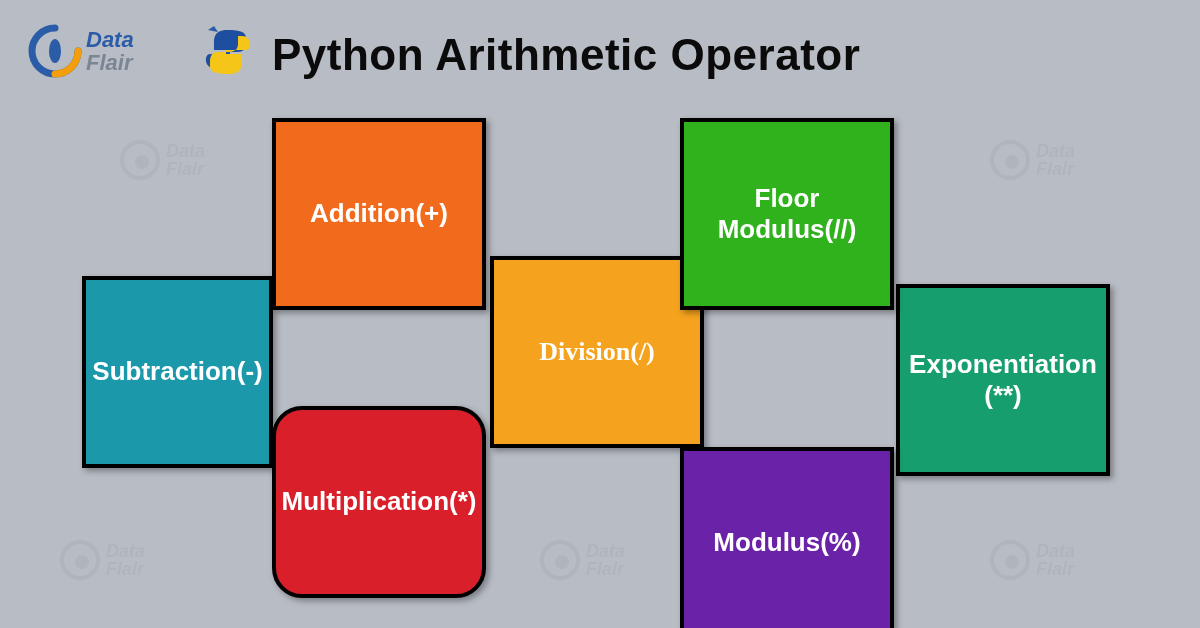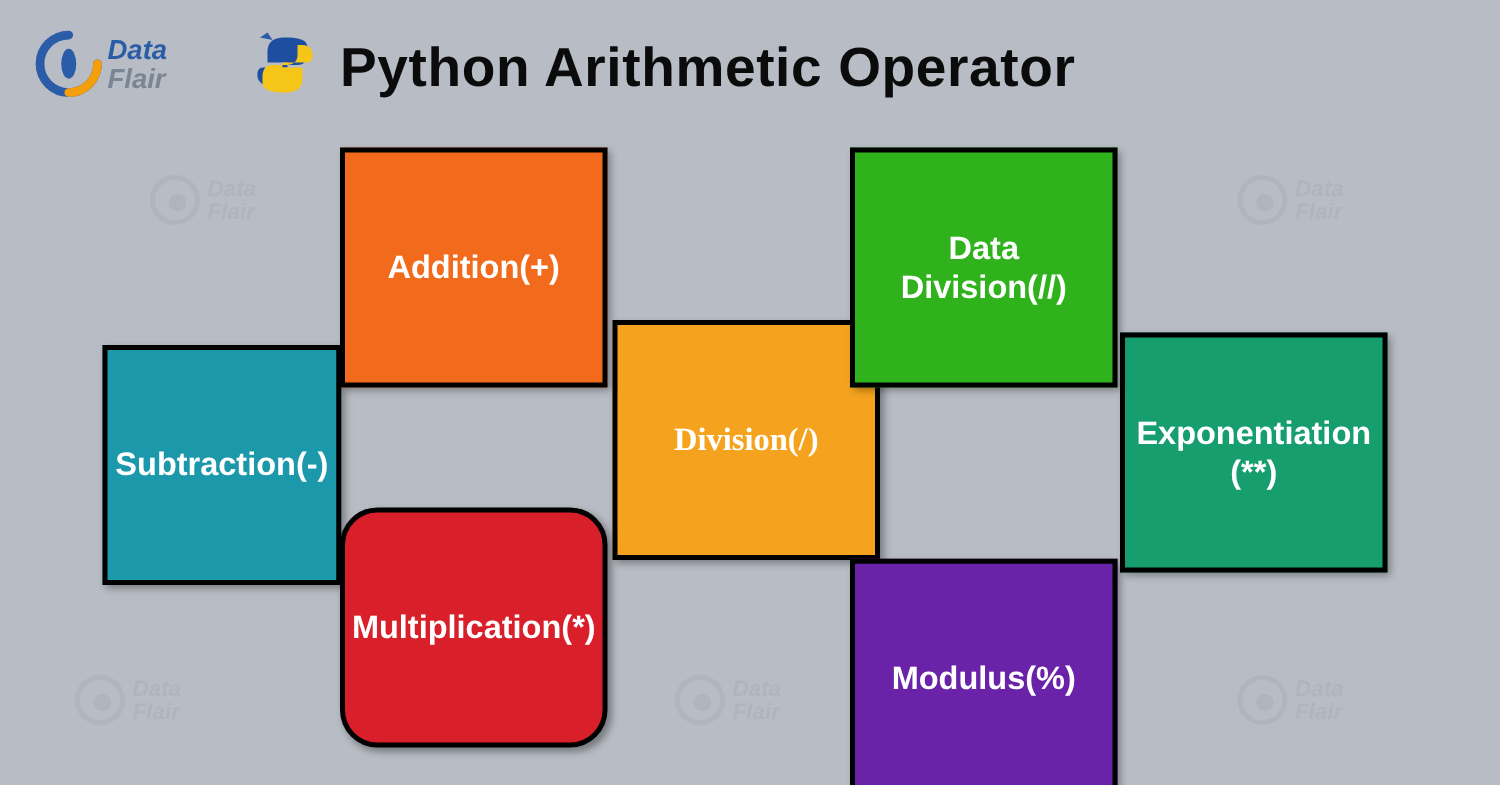--- a/index.html
+++ b/index.html
@@ -99,21 +99,21 @@
     border: 4px solid #000;
     box-shadow: 3px 3px 6px rgba(0,0,0,0.35);
     line-height: 1.2;
   }
   .tile.subtraction   { background:#1b98aa; left:82px;  top:168px; width:191px; height:192px; z-index:1; }
   .tile.addition      { background:#f26a1b; left:272px; top:10px;  width:214px; height:192px; z-index:2; }
   .tile.multiplication{ background:#d81f2a; left:272px; top:298px; width:214px; height:192px; z-index:2;border-radius:30px; }
   .tile.division      { background:#f5a31e; left:490px; top:148px; width:214px; height:192px; z-index:1;font-family:Liberation Serif, serif; }
   .tile.floordiv      { background:#2fb21c; left:680px; top:10px;  width:214px; height:192px; z-index:2; }
   .tile.modulus       { background:#6a23a8; left:680px; top:298px; width:214px; height:192px; z-index:2;margin-top:41px; }
-  .tile.exponent      { background:#169e6e; left:896px; top:158px; width:214px; height:192px; z-index:1; }
+  .tile.exponent      { background:#169e6e; left:896px; top:176px; width:214px; height:192px; z-index:1; }
 </style>
 </head>
 <body>
 
 <div class="watermark" style="top:140px; left:120px;">
   <div class="wm-icon"></div>
   <div class="wm-text">
     <span>Data</span><br><span>Flair</span>
   </div>
 </div>
@@ -174,21 +174,21 @@
   <div class="tile addition">
     <span>Addition(+)</span>
   </div>
   <div class="tile multiplication">
     <span>Multiplication(*)</span>
   </div>
   <div class="tile division">
     <span>Division(/)</span>
   </div>
   <div class="tile floordiv">
-    <span>Data Division(//)</span>
+    <span>Floor Modulus(//)</span>
   </div>
   <div class="tile modulus">
     <span>Modulus(%)</span>
   </div>
   <div class="tile exponent">
     <span>Exponentiation (**)</span>
   </div>
 </div>
 
 </body></html>

